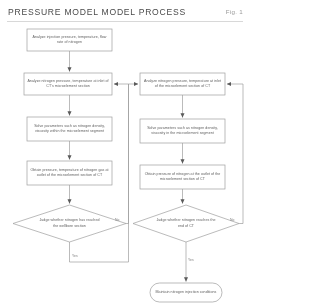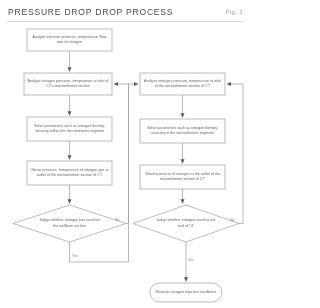--- a/index.html
+++ b/index.html
@@ -57,21 +57,21 @@
     letter-spacing:0.1px;
     pointer-events:none;
     white-space:nowrap;
   }
 </style>
 </head>
 <body>
 
 <div id="root">
 
-  <div class="hdr-title">PRESSURE DROP DROP PROCESS</div>
+  <div class="hdr-title">PRESSURE MODEL MODEL PROCESS</div>
   <div class="hdr-fig">Fig. 1</div>
   <div class="hdr-rule"></div>
 
   <svg id="flow" viewBox="0 0 250 308">
     <defs>
       <marker id="ah" markerWidth="5" markerHeight="5" refX="4.2" refY="2" orient="auto" markerUnits="userSpaceOnUse">
         <path d="M0,0 L4.4,2 L0,4 z" fill="#5a5a5a"></path>
       </marker>
     </defs>
 

